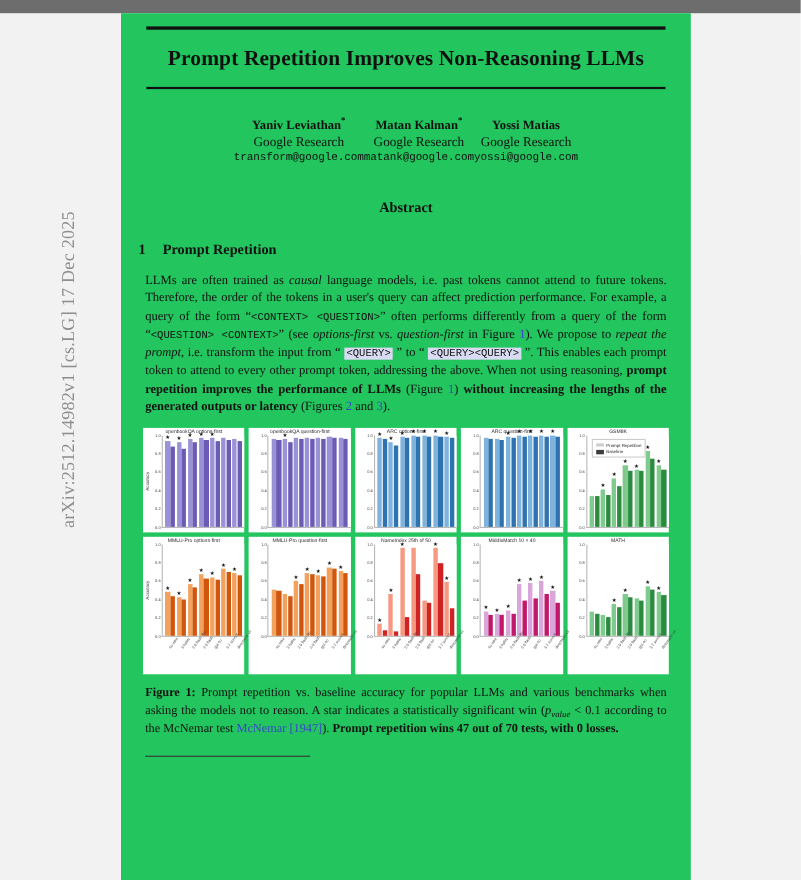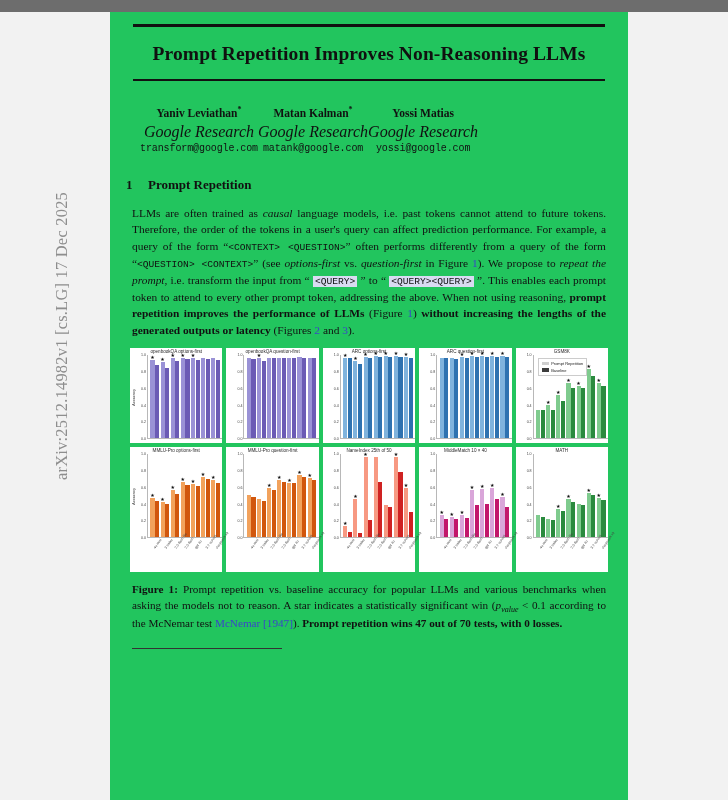--- a/index.html
+++ b/index.html
@@ -41,26 +41,26 @@
     text-align:center;
     font-family:"Liberation Serif", serif;
     font-weight:bold;
     font-size:19.5px;
     color:#101010;
     margin: 16px 0 14px 0;
     letter-spacing:0.1px;
   }
 
   .authors {
-    display:flex; justify-content:flex-start;
+    display:flex; justify-content:center;
     margin-top:24px; padding:0 14px;
   }
   .author { text-align:center; line-height:1.32; }
   .author-name { font-weight:bold; font-size:11.5px; color:#111; }
-  .author-aff  { font-size:16px; color:#111;font-style:italic; }
+  .author-aff  { font-size:12px; color:#111; }
   .author-mail {
     font-family:"Liberation Mono", monospace;
     font-size:10px; color:#111; letter-spacing:-0.1px;
   }
   .star { font-size:8px; vertical-align:super; }
 
   .abstract-head {
     text-align:center; font-weight:bold; font-size:13px;
     color:#111; margin-top:30px;
   }
@@ -195,20 +195,21 @@
         </div>
         <div class="author">
           <div class="author-name">
             <span>Yossi Matias</span><span class="star"></span>
           </div>
           <div class="author-aff">Google Research</div>
           <div class="author-mail">yossi@google.com</div>
         </div>
       </div>
 
+      <div class="abstract-head">Abstract</div>
 
       <div class="sec-head">
         <span class="sec-num">1</span><span>Prompt Repetition</span>
       </div>
 
       <div class="para"><span>LLMs are often trained as </span><span class="it">causal</span><span> language models, i.e. past tokens cannot attend to future tokens. Therefore, the order of the tokens in a user's query can affect prediction performance. For example, a query of the form “</span><span class="mono">&lt;CONTEXT&gt; &lt;QUESTION&gt;</span><span>” often performs differently from a query of the form “</span><span class="mono">&lt;QUESTION&gt; &lt;CONTEXT&gt;</span><span>” (see </span><span class="it">options-first</span><span> vs. </span><span class="it">question-first</span><span> in Figure </span><span class="lnk">1</span><span>). We propose to </span><span class="it">repeat the prompt</span><span>, i.e. transform the input from “ </span><span class="mono hl">&lt;QUERY&gt;</span><span> ” to “ </span><span class="mono hl">&lt;QUERY&gt;&lt;QUERY&gt;</span><span> ”. This enables each prompt token to attend to every other prompt token, addressing the above. When not using reasoning, </span><span class="bd">prompt repetition improves the performance of LLMs</span><span> (Figure </span><span class="lnk">1</span><span>) </span><span class="bd">without increasing the lengths of the generated outputs or latency</span><span> (Figures </span><span class="lnk">2</span><span> and </span><span class="lnk">3</span><span>).</span></div>
 
       <div class="figure">
         <div class="fig-grid" id="fig-grid">
             <div class="fig-row">

